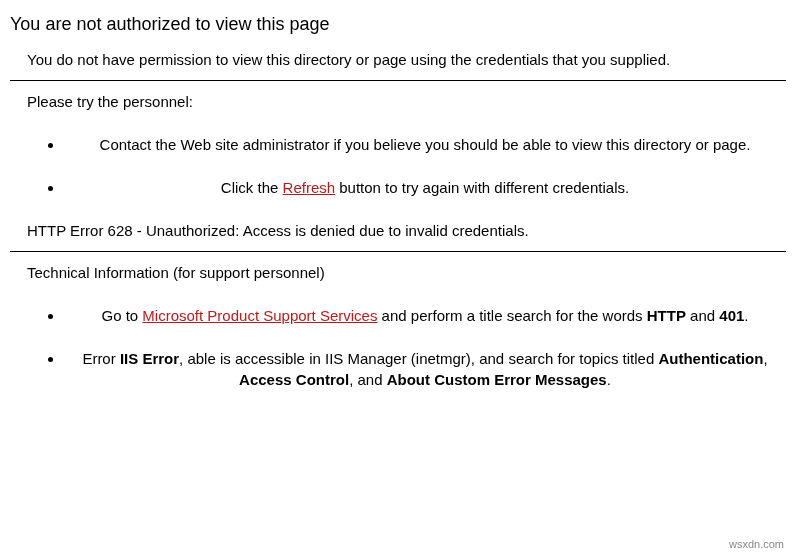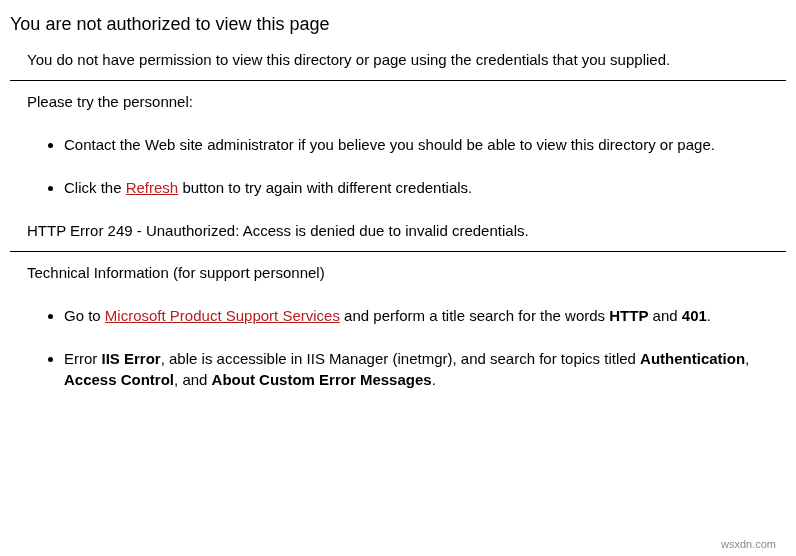--- a/index.html
+++ b/index.html
@@ -25,32 +25,33 @@
       margin: 6px 0;
     }
     ul {
       margin: 12px 0;
       padding-left: 54px;
     }
     li {
       list-style-type: disc;
       margin: 22px 0;
       line-height: 1.4;
+      text-align: center;
     }
     a {
       color: #b91c1c;
       text-decoration: underline;
     }
     strong {
       font-weight: bold;
     }
     .watermark {
       position: fixed;
       bottom: 6px;
-      right: 20px;
+      right: 12px;
       font-size: 11px;
       color: #888;
       font-family: Arial, sans-serif;
     }
   </style>
 </head>
 <body>
 
 <h1>You are not authorized to view this page</h1>
 
@@ -61,21 +62,21 @@
 <p>Please try the personnel:</p>
 
 <ul>
   <li>Contact the Web site administrator if you believe you should be able to view this directory or page.</li>
   <li>
     <span>Click the </span><a href="#">Refresh</a><span> button to try again with different credentials.</span>
   </li>
 </ul>
 
 <p>
-  <span>HTTP Error 249 - Unauthorized: Access is denied due to invalid credentials.</span><br>
+  <span>HTTP Error 628 - Unauthorized: Access is denied due to invalid credentials.</span><br>
 </p>
 
 <hr>
 
 <p>Technical Information (for support personnel)</p>
 
 <ul>
   <li>
     <span>Go to </span><a href="#">Microsoft Product Support Services</a><span> and perform a title search for the words </span><strong>HTTP</strong><span> and </span><strong>401</strong><span>.</span>
   </li>

